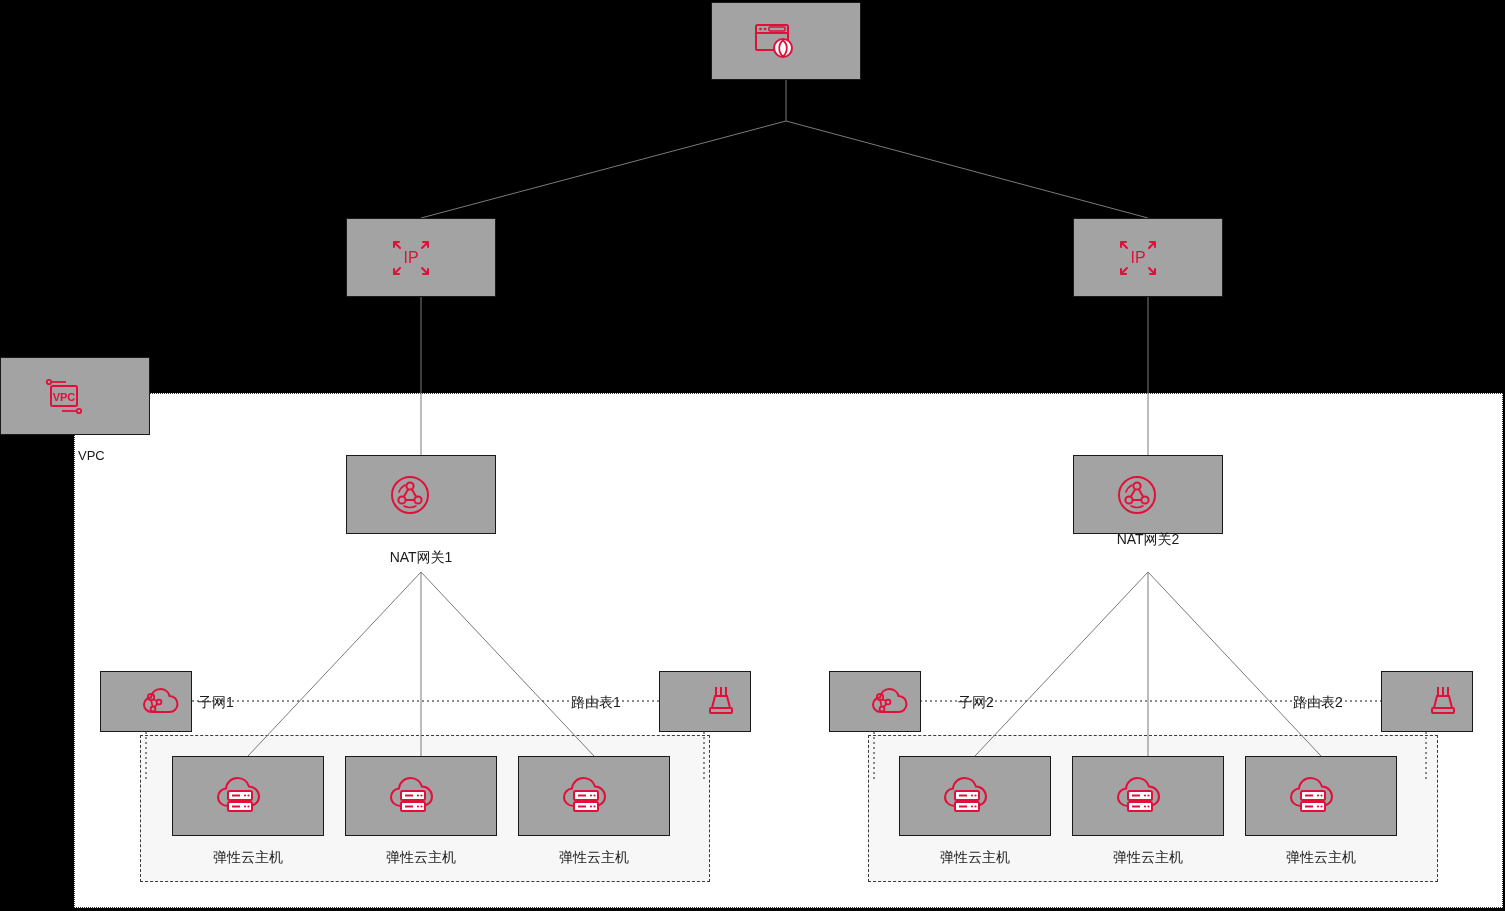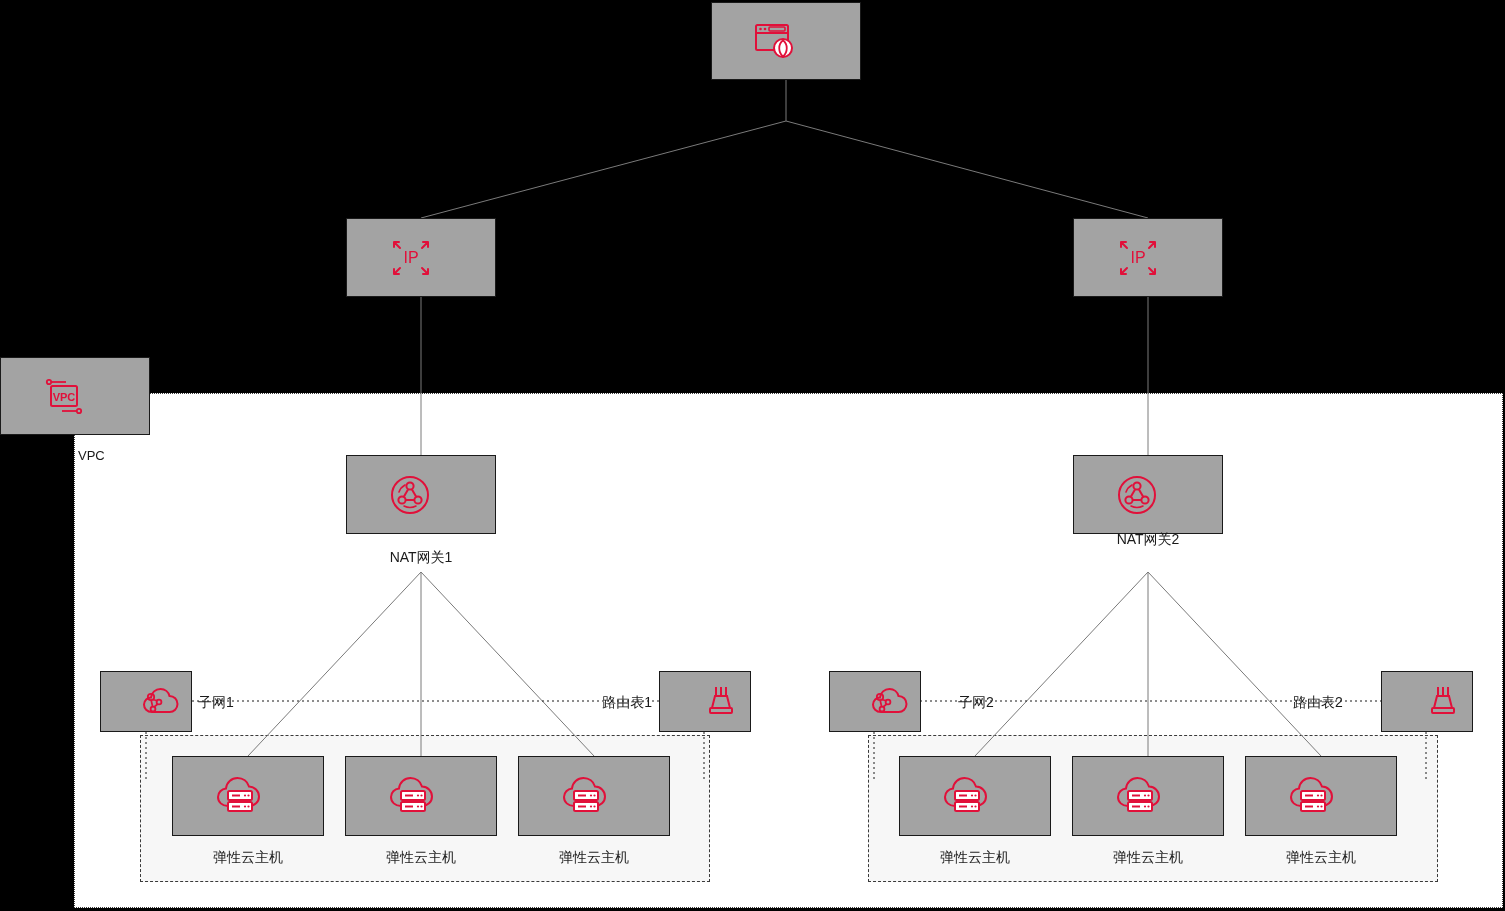--- a/index.html
+++ b/index.html
@@ -199,21 +199,21 @@
     <span class="icon">
       <svg width="44" height="40" viewBox="0 0 44 40">
         <path d="M13 26 L16 14 L28 14 L31 26 Z" fill="none" stroke="#e1103a" stroke-width="2"></path>
         <rect x="11" y="26" width="22" height="5" rx="1" fill="none" stroke="#e1103a" stroke-width="2"></rect>
         <line x1="17" y1="13" x2="17" y2="5" stroke="#e1103a" stroke-width="2"></line>
         <line x1="22" y1="13" x2="22" y2="5" stroke="#e1103a" stroke-width="2"></line>
         <line x1="27" y1="13" x2="27" y2="5" stroke="#e1103a" stroke-width="2"></line>
       </svg>
     </span>
   </div>
-  <div class="node-label" style="left:540px;top:694px;width:112px;text-align:right;">路由表1</div>
+  <div class="node-label" style="left:540px;top:694px;width:112px;">路由表1</div>
 
   <div class="node" style="left:1381px;top:671px;width:92px;height:61px;">
     <span class="icon">
       <svg width="44" height="40" viewBox="0 0 44 40">
         <path d="M13 26 L16 14 L28 14 L31 26 Z" fill="none" stroke="#e1103a" stroke-width="2"></path>
         <rect x="11" y="26" width="22" height="5" rx="1" fill="none" stroke="#e1103a" stroke-width="2"></rect>
         <line x1="17" y1="13" x2="17" y2="5" stroke="#e1103a" stroke-width="2"></line>
         <line x1="22" y1="13" x2="22" y2="5" stroke="#e1103a" stroke-width="2"></line>
         <line x1="27" y1="13" x2="27" y2="5" stroke="#e1103a" stroke-width="2"></line>
       </svg>

